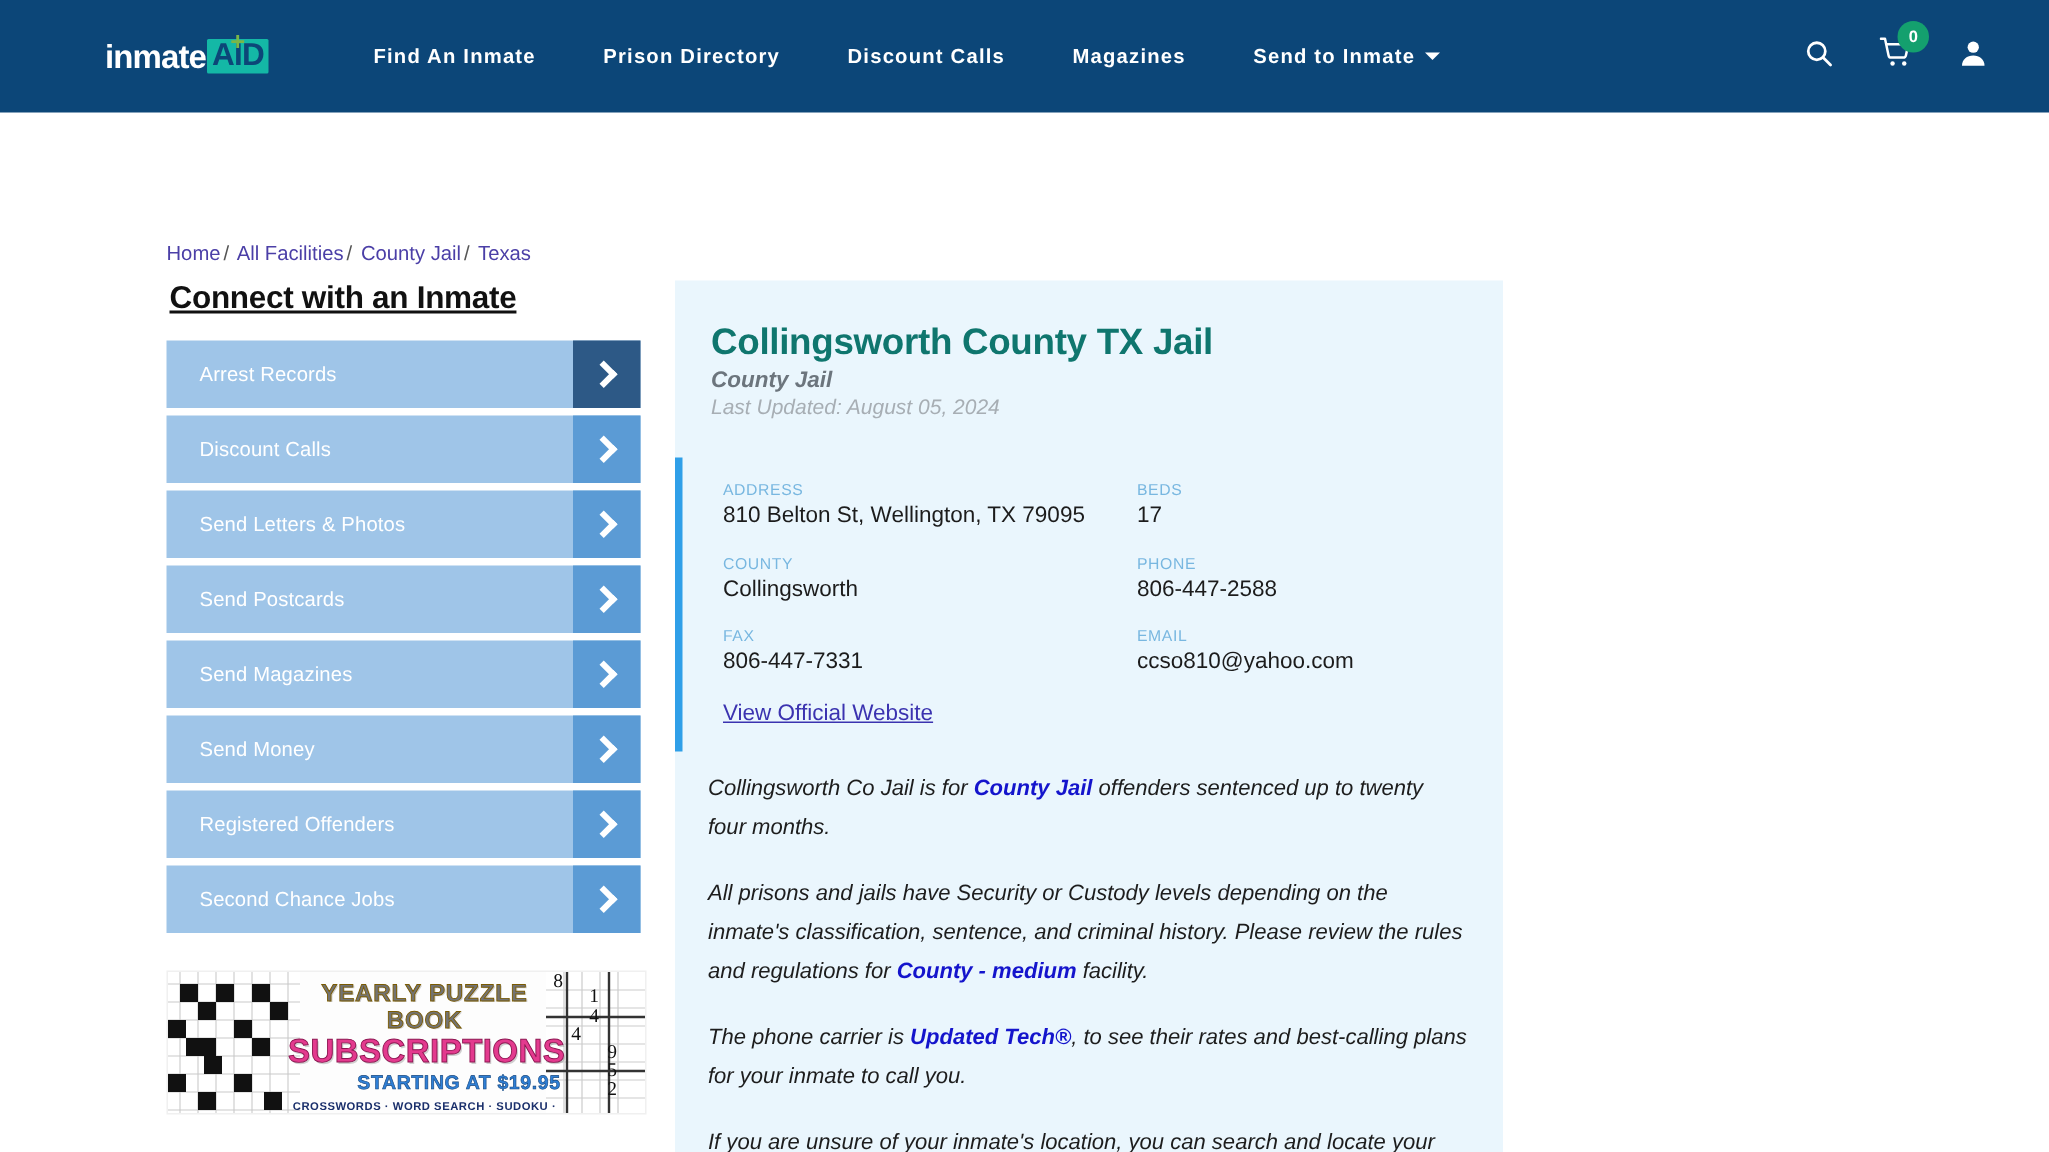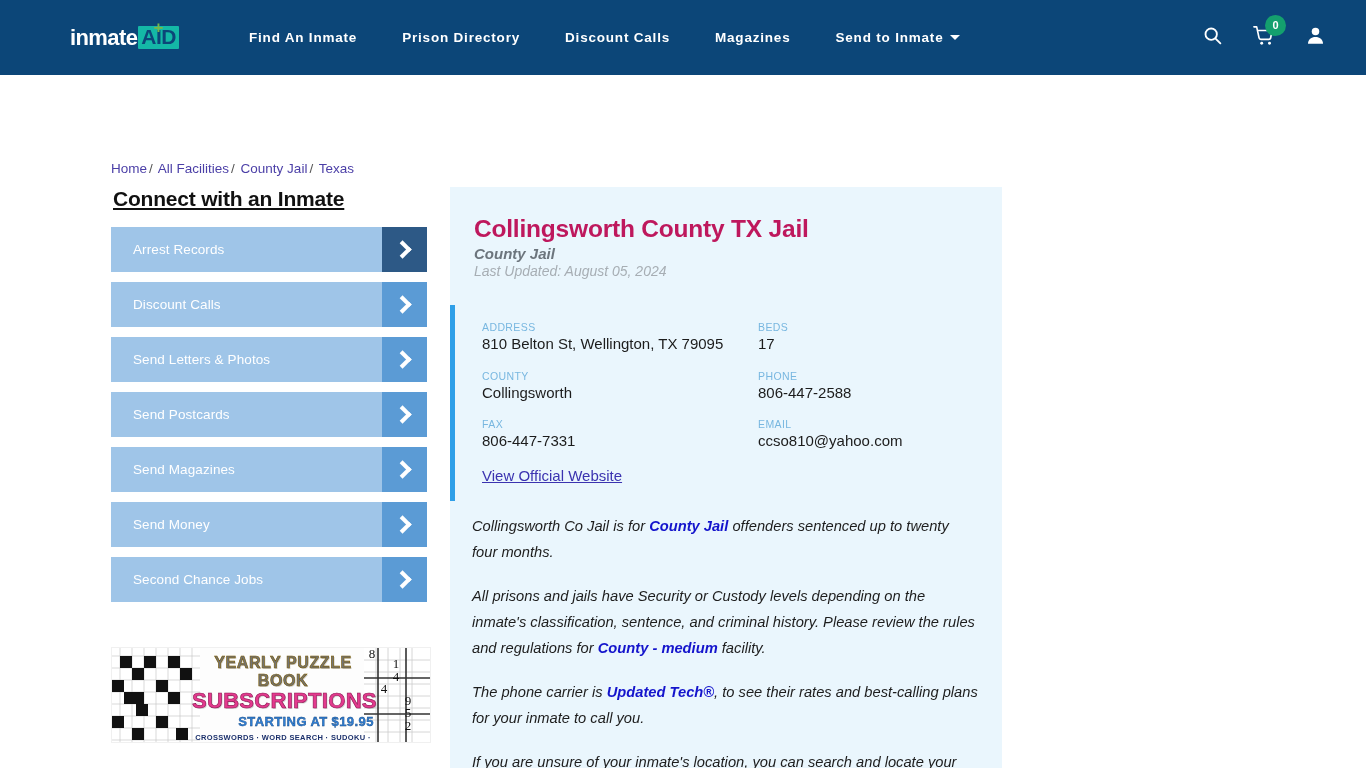--- a/index.html
+++ b/index.html
@@ -132,21 +132,20 @@
     letter-spacing: -0.2px;
   }
   .side-btn {
     position: relative;
     height: 45px;
     background: #9fc5e8;
     margin-bottom: 5px;
     display: flex;
     align-items: center;
     cursor: pointer;
-    margin-top: 10px;
   }
   .side-btn-label {
     color: #ffffff;
     font-size: 13.5px;
     padding-left: 22px;
     letter-spacing: 0.1px;
   }
   .side-btn-arrow {
     position: absolute;
     right: 0; top: 0;
@@ -209,21 +208,21 @@
     left: 450px; top: 112px;
     width: 552px;
     min-height: 656px;
     background: #eaf6fd;
     padding: 18px 0 0 0;
   }
   .card-head { padding: 10px 24px 0 24px; }
   .card-title {
     font-size: 24.5px;
     font-weight: 700;
-    color: #be185d;
+    color: #0f766e;
     margin: 0 0 2px 0;
     letter-spacing: -0.2px;
   }
   .card-subtitle {
     font-size: 15px;
     font-weight: 700;
     font-style: italic;
     color: #6c757d;
     margin: 0 0 1px 0;
   }
@@ -361,20 +360,26 @@
         </span>
     </div>
     <div class="side-btn">
       <span class="side-btn-label">Send Magazines</span>
       <span class="side-btn-arrow">
           <span class="chev"></span>
         </span>
     </div>
     <div class="side-btn">
       <span class="side-btn-label">Send Money</span>
+      <span class="side-btn-arrow">
+          <span class="chev"></span>
+        </span>
+    </div>
+    <div class="side-btn">
+      <span class="side-btn-label">Registered Offenders</span>
       <span class="side-btn-arrow">
           <span class="chev"></span>
         </span>
     </div>
     <div class="side-btn">
       <span class="side-btn-label">Second Chance Jobs</span>
       <span class="side-btn-arrow">
           <span class="chev"></span>
         </span>
     </div>

